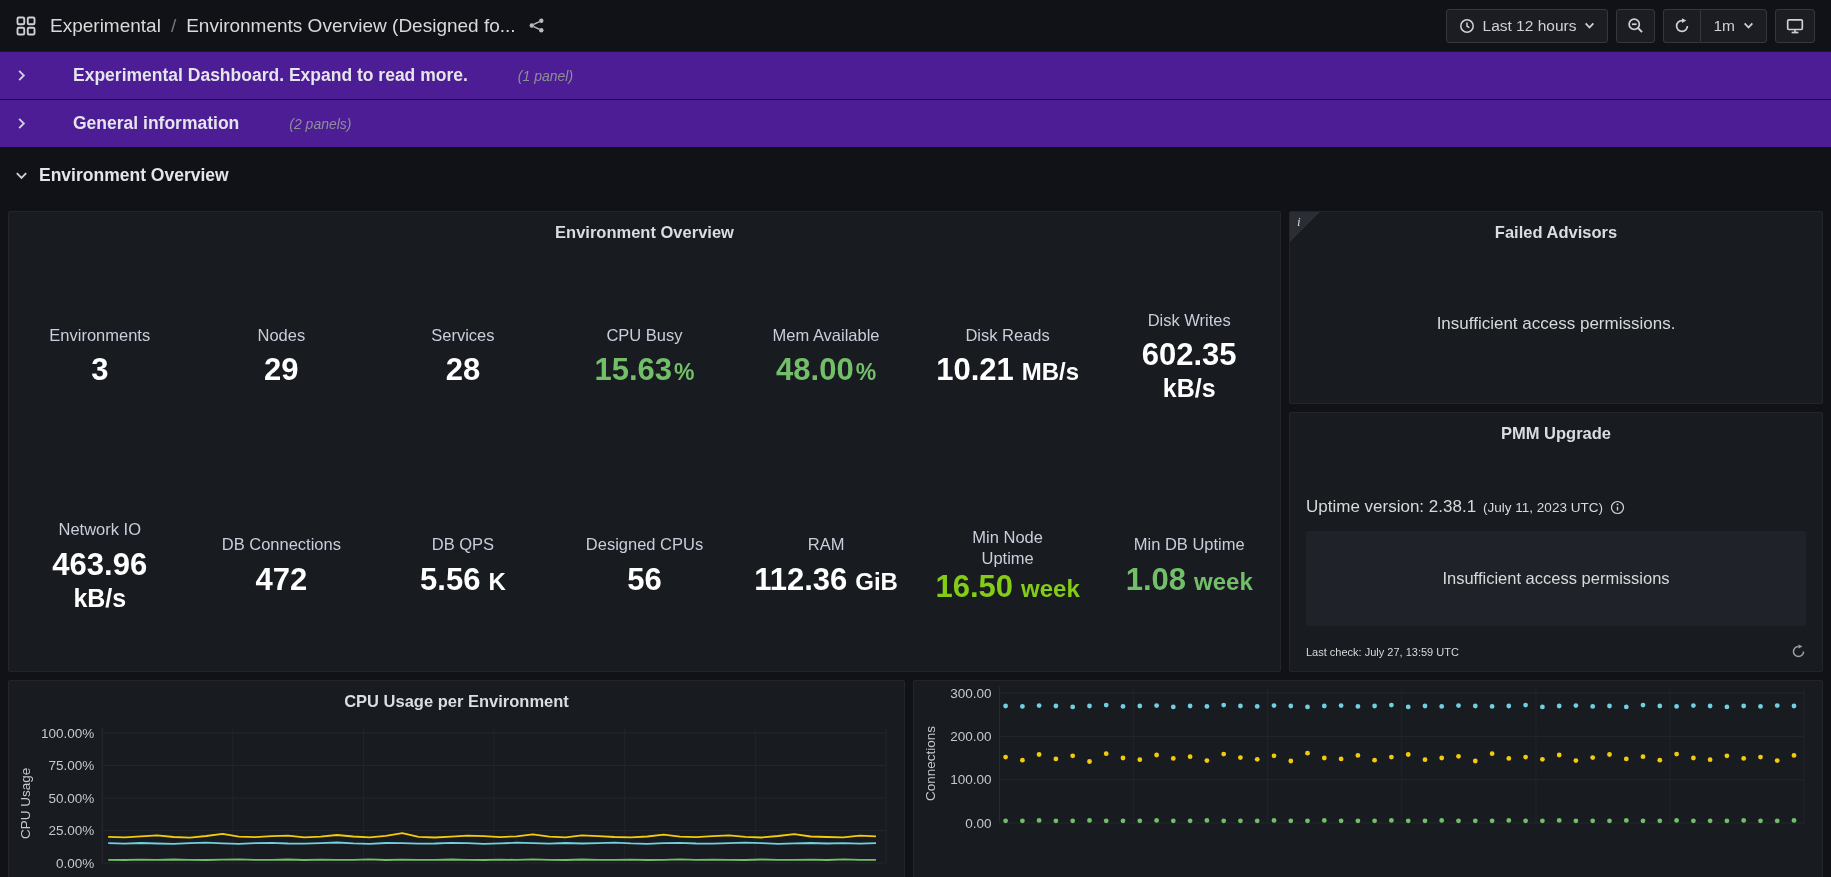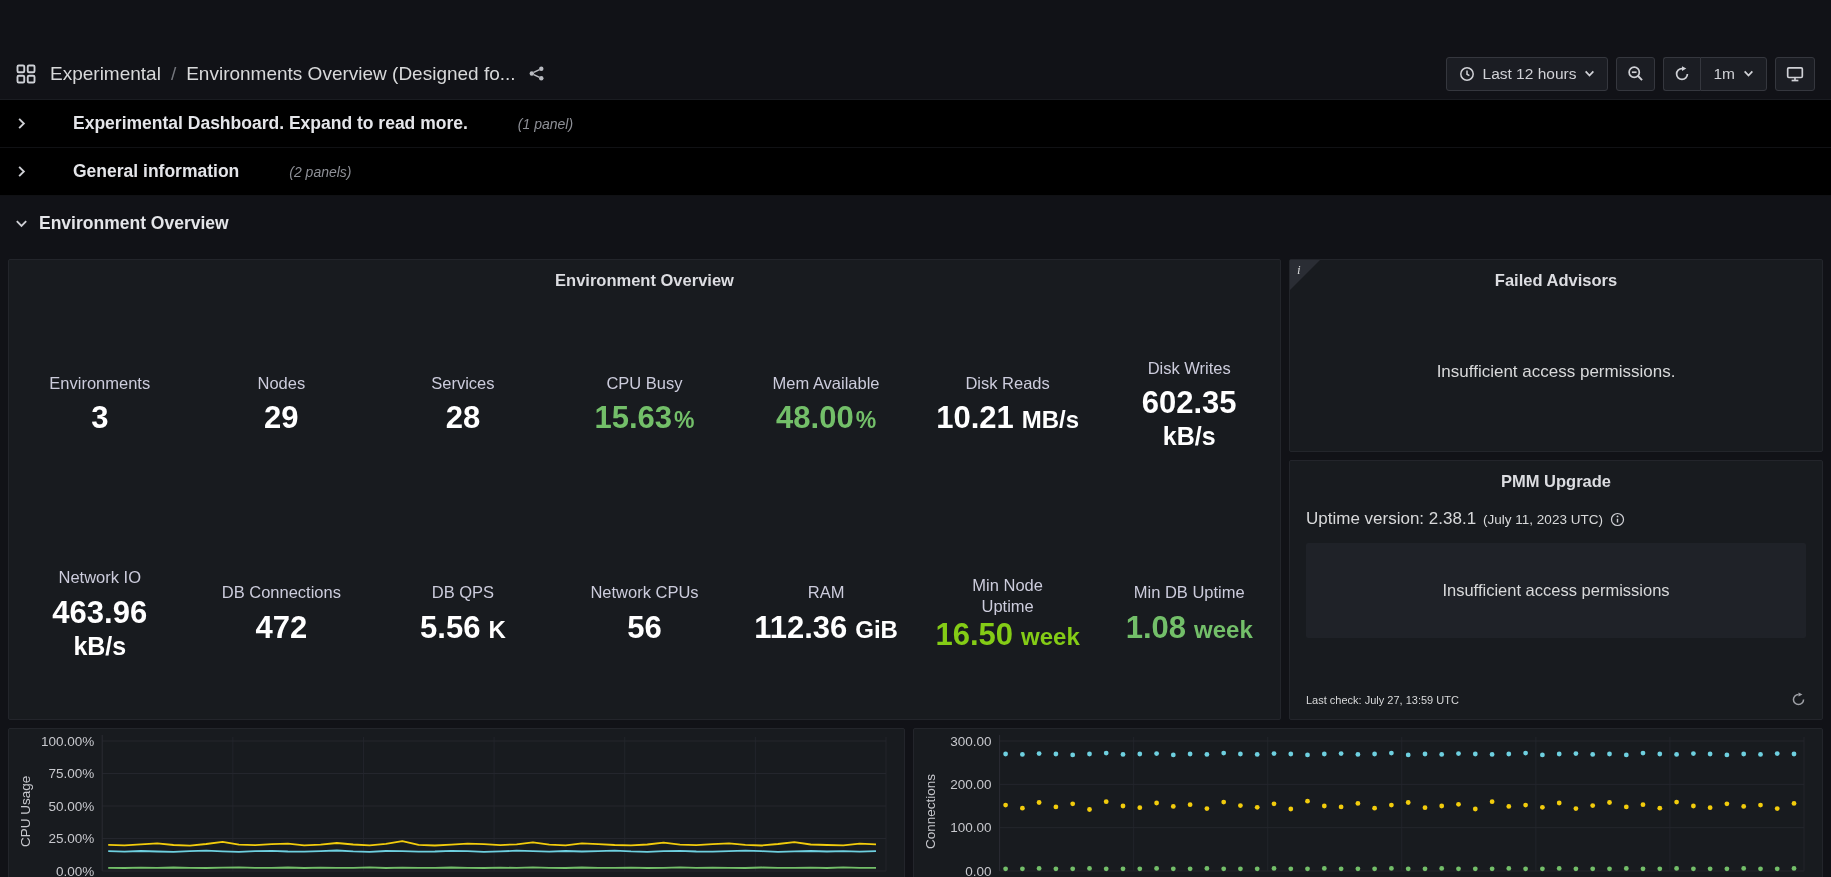--- a/index.html
+++ b/index.html
@@ -3,53 +3,53 @@
 <meta charset="utf-8">
 <style>
   * { box-sizing: border-box; margin: 0; padding: 0; }
   html,body { width:1831px; height:877px; overflow:hidden; }
   body {
     background:#111217; color:#d8d9da;
     font-family:"Liberation Sans", sans-serif;
   }
   
   .topnav{ height:52px; display:flex; align-items:center; justify-content:space-between;
-           padding:0 16px; border-bottom:1px solid #1a1c21;margin-top:48px; }
+           padding:0 16px; border-bottom:1px solid #1a1c21; }
   .crumbs{ display:flex; align-items:center; gap:10px; font-size:19px; color:#d8d9da; }
   .crumb-sep{ color:#75777e; }
   .icon{ display:inline-flex; align-items:center; justify-content:center; }
   .apps-icon{ color:#ced0d6; margin-right:4px; }
   .share-icon{ color:#b8bac0; margin-left:2px; cursor:pointer; }
   .controls{ display:flex; align-items:center; gap:8px; }
   .btn{ display:flex; align-items:center; gap:8px; height:34px; padding:0 12px;
         background:#1b1d23; border:1px solid #35373e; border-radius:3px;
         color:#d0d1d6; font-size:15.5px; cursor:pointer; white-space:nowrap; }
   .btn.icon-only{ padding:0 10px; }
   .btn-group{ display:flex; }
   .btn-group .btn:first-child{ border-radius:3px 0 0 3px; border-right:none; }
   .btn-group .btn:last-child{ border-radius:0 3px 3px 0; }
   
   .row-header{ display:flex; align-items:center; gap:10px; padding:0 8px 0 14px; cursor:pointer; }
-  .row-header.collapsed{ height:48px; background:#000000; border-bottom:1px solid #101114;gap:44px; }
+  .row-header.collapsed{ height:48px; background:#4c1d95; border-bottom:1px solid #101114;gap:44px; }
   .row-header.expanded{ height:55px; }
   .row-chevron{ color:#cfd0d5; display:flex; }
   .row-title{ font-size:17.5px; font-weight:700; color:#e4e5e9; }
   .row-count{ font-size:14px; font-style:italic; color:#8e9097; margin-left:6px; }
   
   .dashboard{ padding:8px; display:flex; flex-direction:column; gap:8px; }
   .row-a{ display:flex; gap:8px; height:461px; }
   .row-b{ display:flex; gap:8px; height:300px; }
   .panel{ background:#181b1f; border:1px solid #23252b; border-radius:2px;
           position:relative; }
   .panel-title{ height:40px; display:flex; align-items:center; justify-content:center;
                 font-size:16.5px; font-weight:600; color:#dcdde1; cursor:pointer; }
   .env-panel{ width:1273px; display:flex; flex-direction:column; }
   .right-col{ flex:1; display:flex; flex-direction:column; gap:8px; }
   .fa-panel{ height:193px; }
-  .pmm-panel{ flex:1; display:flex; flex-direction:column; }
+  .pmm-panel{ flex:1; display:flex; flex-direction:column;gap:36px; }
   
   .stats-grid{ flex:1; display:grid; grid-template-columns:repeat(7,1fr);
                grid-template-rows:1fr 1fr; align-items:center; }
   .stat{ text-align:center; padding:0 6px; }
   .stat-label{ font-size:16.5px; color:#ccccdc; line-height:1.3; margin-bottom:6px; }
   .stat-label.narrow{ max-width:100px; margin:0 auto 0; }
   .stat-value{ font-size:31px; font-weight:700; line-height:1.18; color:#ffffff; }
   .stat-unit{ font-size:24px; margin-left:8px; }
   .stat-unit:empty{ display:none; }
   .stat-unit.pct{ margin-left:2px; font-size:23px; }
@@ -232,21 +232,21 @@
         </div>
         <div class="stat">
           <div class="stat-label">DB Connections</div>
           <div class="stat-value" style="color: rgb(255, 255, 255);"><span>472</span></div>
         </div>
         <div class="stat">
           <div class="stat-label">DB QPS</div>
           <div class="stat-value" style="color: rgb(255, 255, 255);"><span>5.56</span><span class="stat-unit">K</span></div>
         </div>
         <div class="stat">
-          <div class="stat-label">Network CPUs</div>
+          <div class="stat-label">Designed CPUs</div>
           <div class="stat-value" style="color: rgb(255, 255, 255);"><span>56</span></div>
         </div>
         <div class="stat">
           <div class="stat-label">RAM</div>
           <div class="stat-value" style="color: rgb(255, 255, 255);"><span>112.36</span><span class="stat-unit">GiB</span></div>
         </div>
         <div class="stat">
           <div class="stat-label narrow">Min Node Uptime</div>
           <div class="stat-value" style="color: #84cc16;"><span>16.50</span><span class="stat-unit">week</span></div>
         </div>
@@ -292,20 +292,21 @@
                 </svg>
             </span>
           </div>
         </div>
       </section>
     </div>
   </div>
 
   <div class="row-b">
     <section class="panel chart-panel left">
+      <div class="panel-title">CPU Usage per Environment</div>
       <div class="chart-body">
         <div class="ylabel">CPU Usage</div>
         <svg class="plot" viewBox="0 0 859 240">
             <line x1="197.83333333333331" y1="6" x2="197.83333333333331" y2="140" stroke="#22242b" stroke-width="1"></line>
             <line x1="328.46666666666664" y1="6" x2="328.46666666666664" y2="140" stroke="#22242b" stroke-width="1"></line>
             <line x1="459.0999999999999" y1="6" x2="459.0999999999999" y2="140" stroke="#22242b" stroke-width="1"></line>
             <line x1="589.7333333333333" y1="6" x2="589.7333333333333" y2="140" stroke="#22242b" stroke-width="1"></line>
             <line x1="720.3666666666666" y1="6" x2="720.3666666666666" y2="140" stroke="#22242b" stroke-width="1"></line>
             <line x1="850.9999999999998" y1="6" x2="850.9999999999998" y2="140" stroke="#22242b" stroke-width="1"></line>
             <line x1="67.19999999999999" y1="140" x2="851" y2="140" stroke="#24262d" stroke-width="1"></line>

